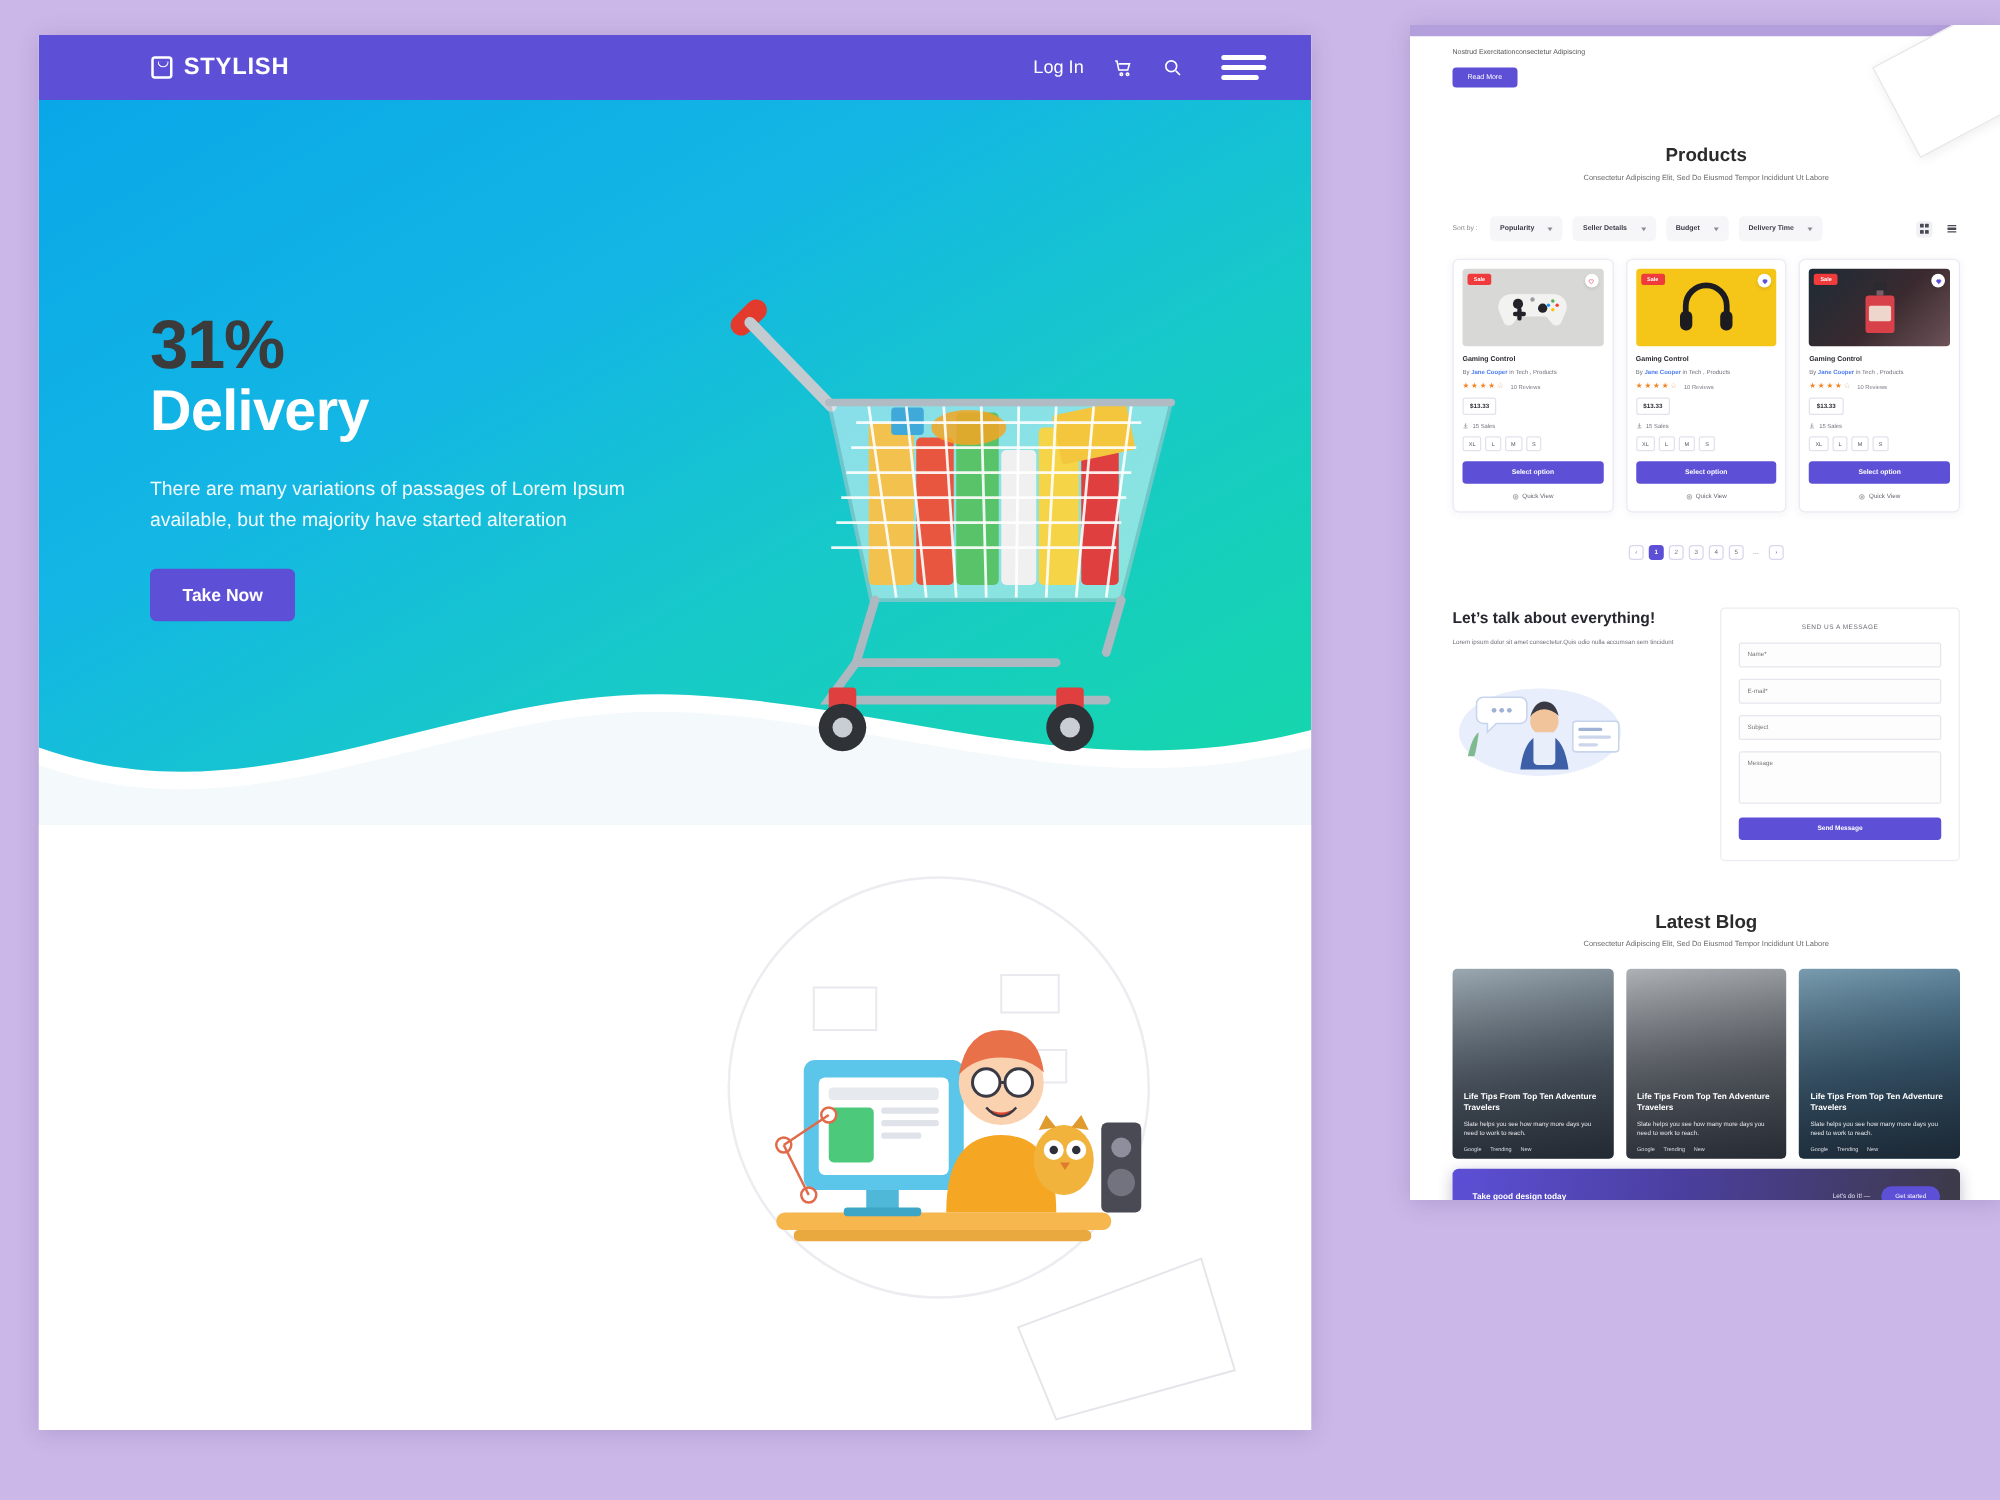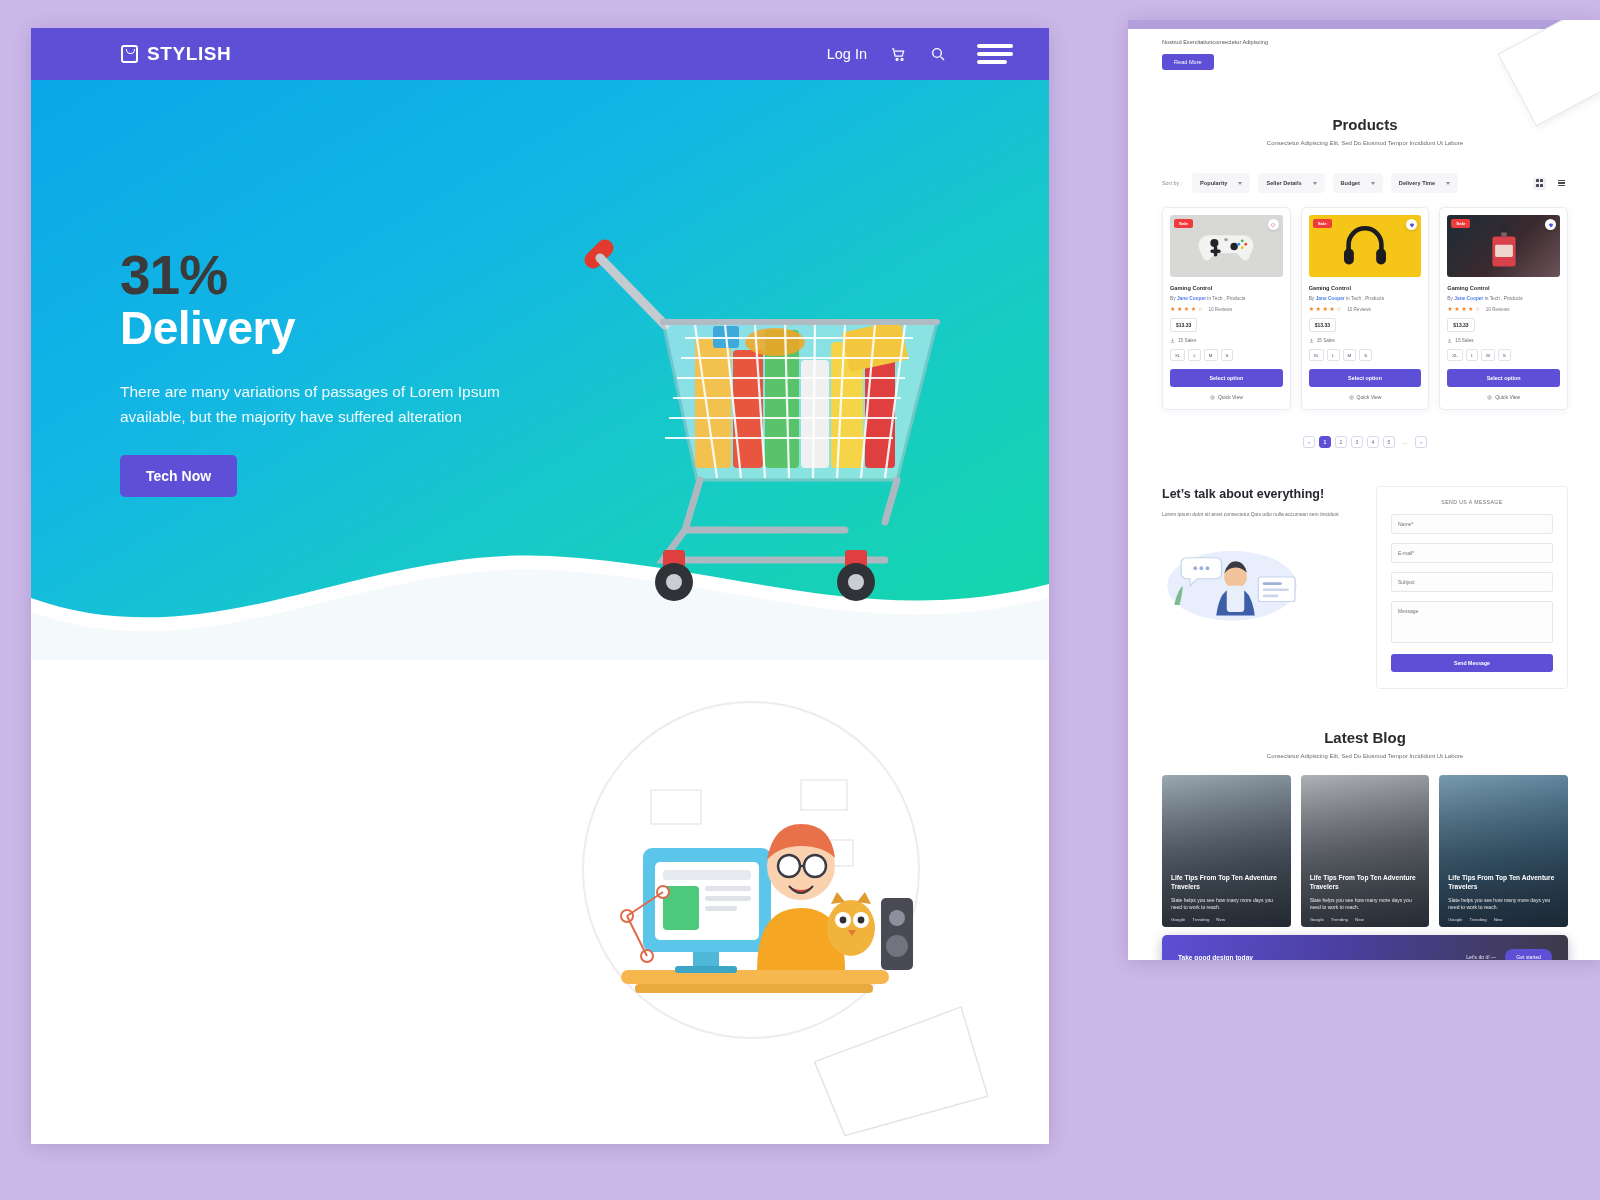--- a/index.html
+++ b/index.html
@@ -264,22 +264,22 @@
 
   <div class="hero">
     <svg class="hero-wave" viewBox="0 0 1018 150" preserveAspectRatio="none" height="150">
       <path d="M0,86 C180,150 330,34 520,44 C700,54 840,118 1018,72 L1018,150 L0,150 Z" fill="#ffffff"></path>
       <path d="M0,100 C180,164 330,48 520,58 C700,68 840,132 1018,86 L1018,150 L0,150 Z" fill="#eef6fb" opacity=".65"></path>
     </svg>
 
     <div class="hero-copy">
       <div class="h-50">31%</div>
       <div class="h-l2">Delivery</div>
-      <div class="hero-sub">There are many variations of passages of Lorem Ipsum available, but the majority have suffered alteration</div>
-      <button class="btn-purple">Tech Now</button>
+      <div class="hero-sub">There are many variations of passages of Lorem Ipsum available, but the majority have started alteration</div>
+      <button class="btn-purple">Take Now</button>
     </div>
 
     <svg class="cart-art" viewBox="0 0 420 400">
       <g stroke="#b9c0c6" stroke-width="3" fill="none">
         <path d="M60 18 L48 30" stroke="#e23b2e" stroke-width="17" stroke-linecap="round"></path>
       </g>
 
       <path d="M55 28 L120 95" stroke="#c3cad0" stroke-width="9" stroke-linecap="round" fill="none"></path>
 
       <g>

